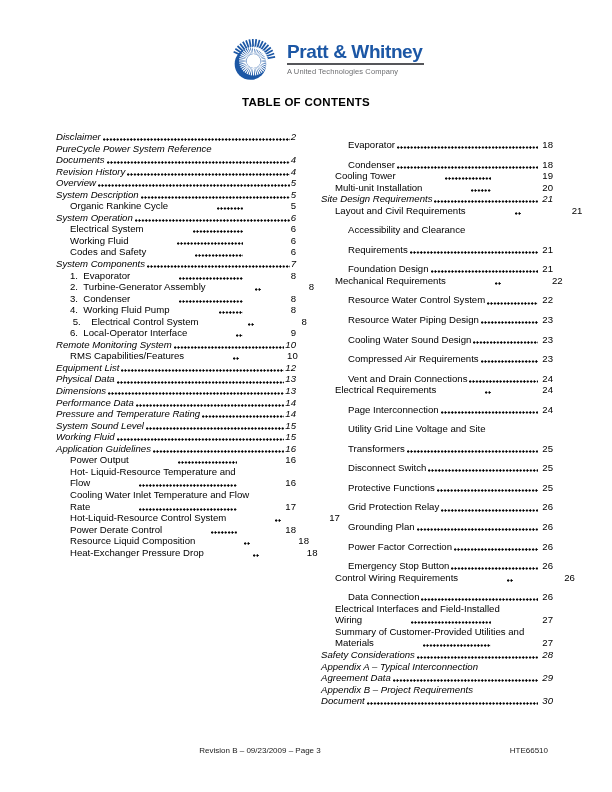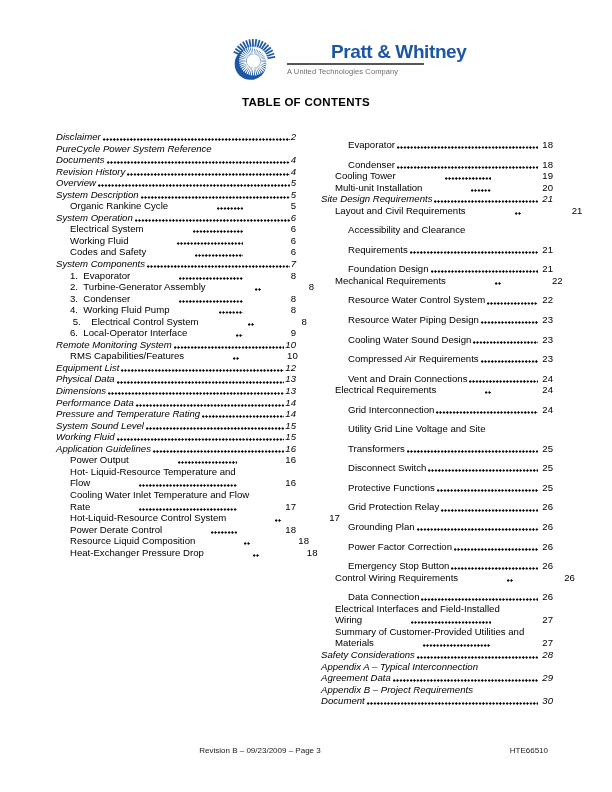--- a/index.html
+++ b/index.html
@@ -6,21 +6,21 @@
   .page {
     position:relative; width:612px; height:792px; background:#ffffff;
     font-family:"Liberation Sans", sans-serif; color:#000; overflow:hidden;
   }
 
   
   .eagle { position:absolute; left:227px; top:38px; width:49px; height:49px; }
   .brandblock { position:absolute; left:287px; top:42px; width:150px; }
   .brand {
     font-size:19px; font-weight:bold; line-height:19px;
-    color:var(--brand,#1c57a5); letter-spacing:-0.4px; white-space:nowrap;margin-left:44px;
+    color:var(--brand,#1c57a5); letter-spacing:-0.4px; white-space:nowrap;
   }
   .rule { width:137px; height:2px; background:var(--rule,#55565a); margin-top:2px; }
   .tagline {
     font-size:7.5px; color:var(--tagline,#6d6e71); margin-top:2px;
     letter-spacing:0.1px; white-space:nowrap;
   }
 
   
   .doc-title {
     position:absolute; top:96px; left:0; width:612px; text-align:center;
@@ -387,21 +387,21 @@
         <span class="tt">Vent and Drain Connections</span>
         <span class="leader"></span>
         <span class="pg">24</span>
       </div>
       <div class="toc-row lvl1">
         <span class="tt">Electrical Requirements</span>
         <span class="leader"></span>
         <span class="pg">24</span>
       </div>
       <div class="toc-row lvl2">
-        <span class="tt">Grid Interconnection</span>
+        <span class="tt">Page Interconnection</span>
         <span class="leader"></span>
         <span class="pg">24</span>
       </div>
       <div class="toc-row lvl2">
         <span class="tt">Utility Grid Line Voltage and Site</span>
       </div>
       <div class="toc-row lvl2">
         <span class="tt">Transformers</span>
         <span class="leader"></span>
         <span class="pg">25</span>

